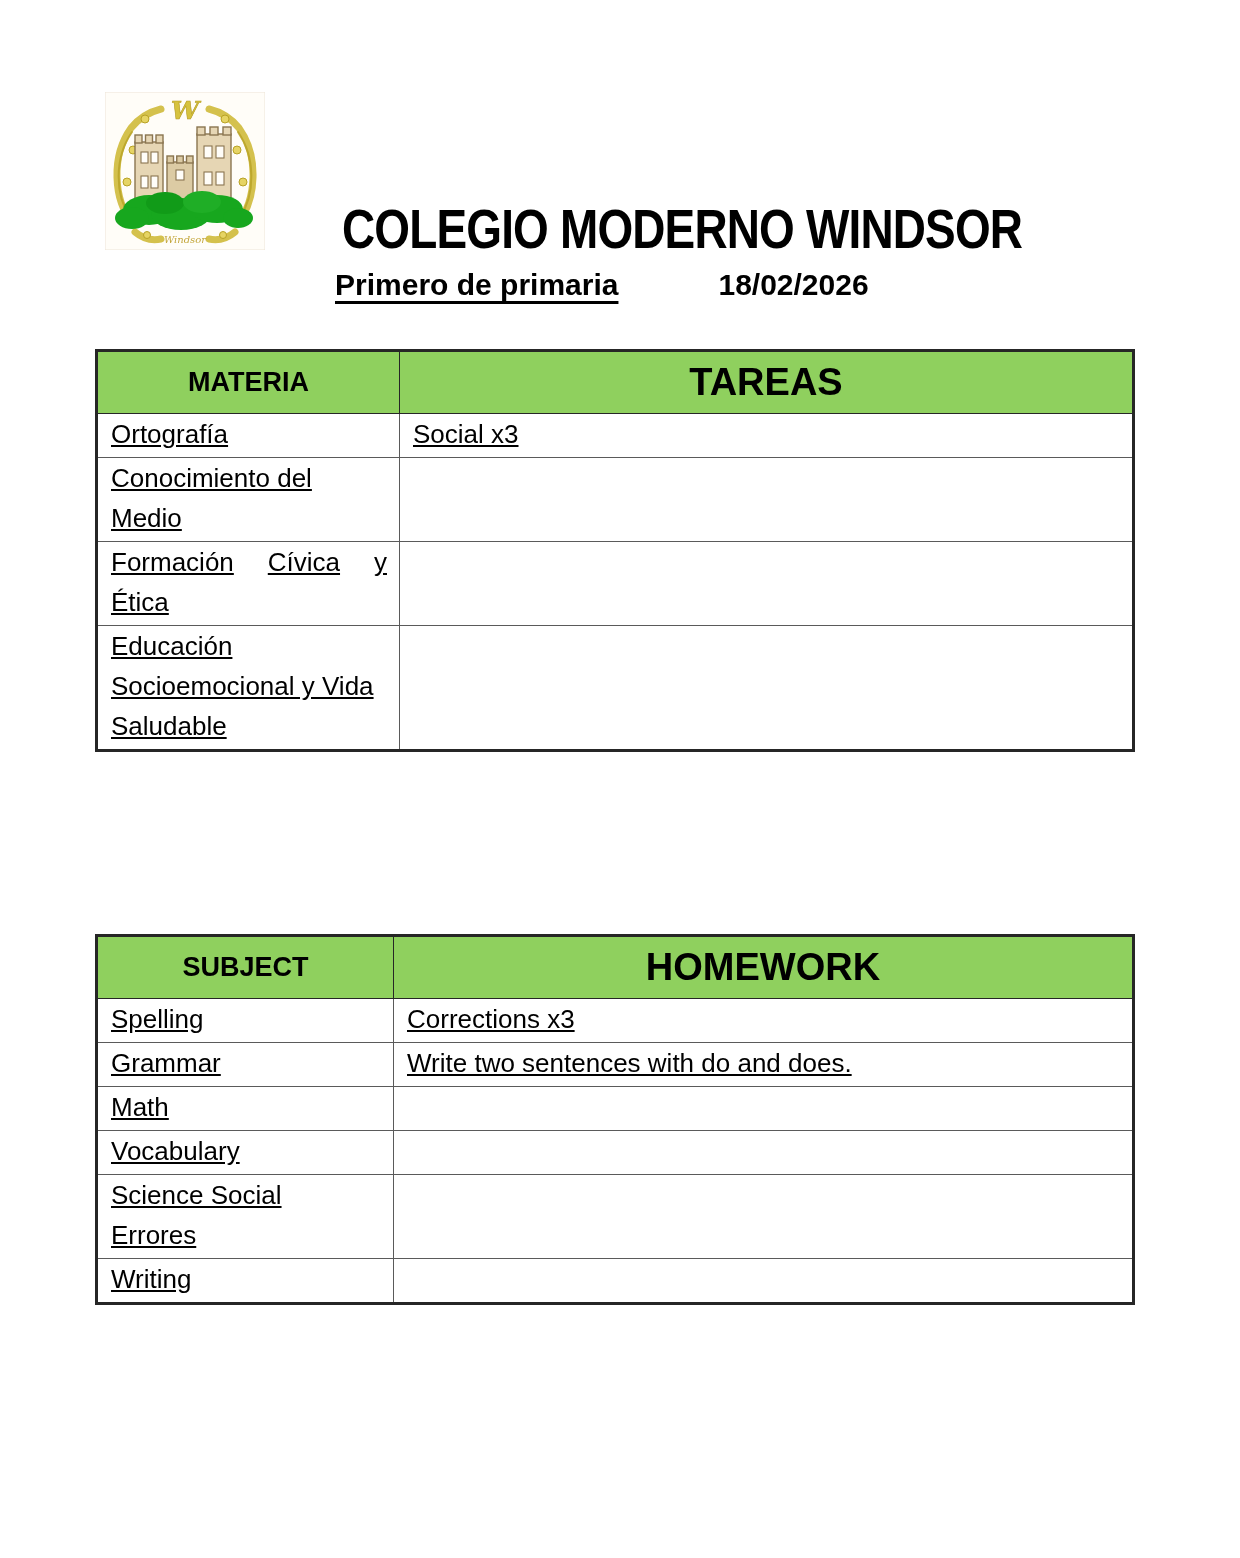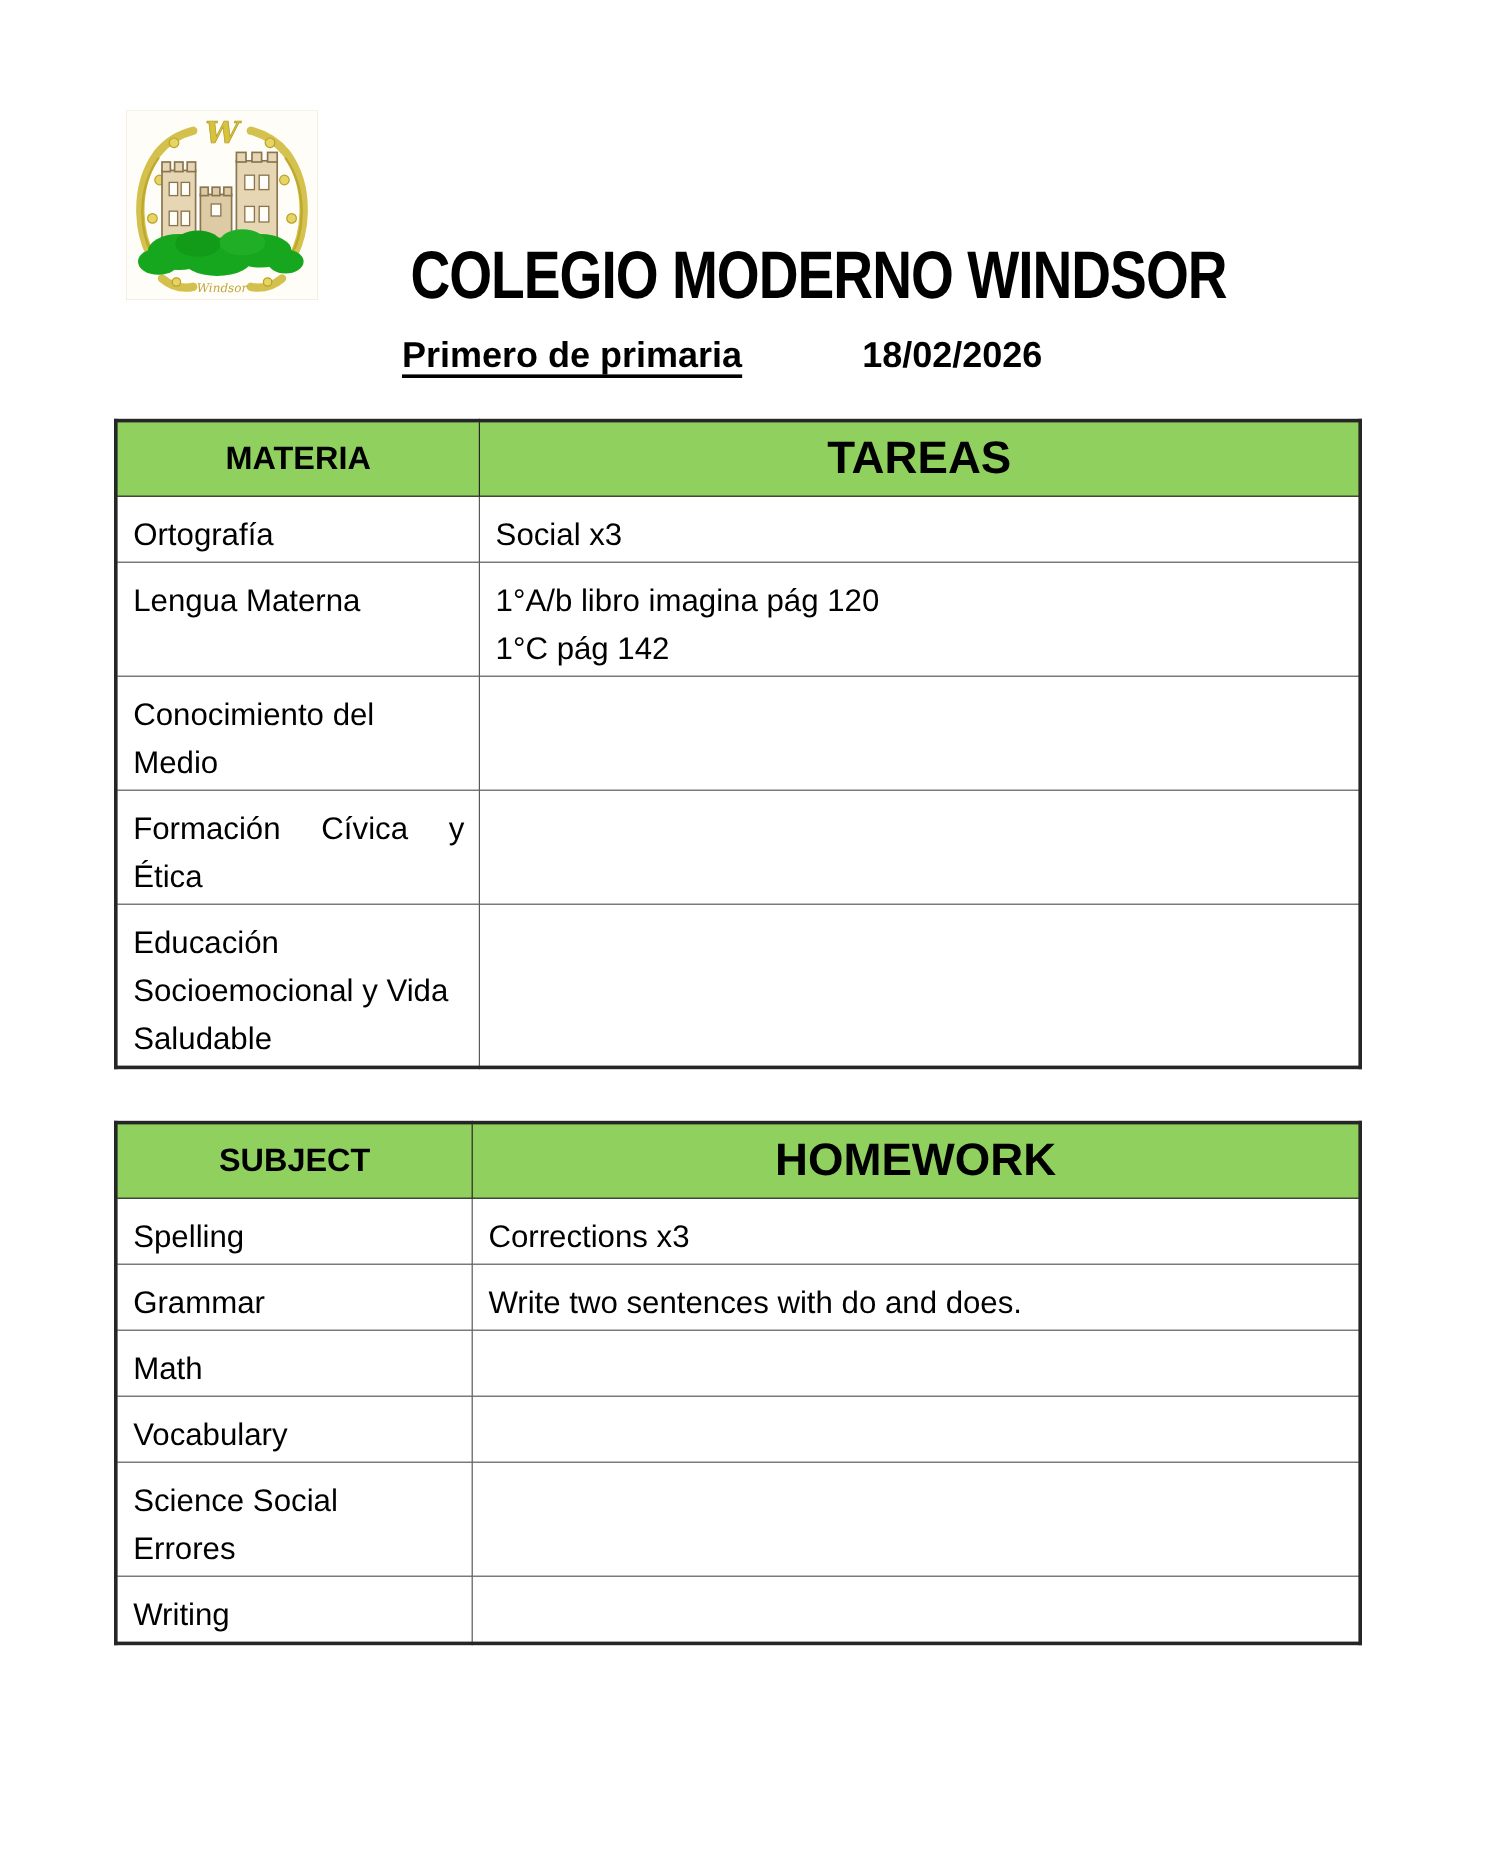--- a/index.html
+++ b/index.html
@@ -39,21 +39,21 @@
     font-size: 56px;
     font-weight: bold;
     letter-spacing: -1px;
     transform: scaleX(0.82);
     transform-origin: center;
     white-space: nowrap;
   }
   .subheader {
     position: absolute;
     left: 335px;
-    top: 280px;
+    top: 268px;
     display: flex;
     align-items: baseline;
     gap: 100px;
     font-size: 30px;
     font-weight: bold;
   }
   .grade {
     text-decoration: underline;
     text-underline-offset: 6px;
     text-decoration-thickness: 2.5px;
@@ -85,23 +85,24 @@
     text-align: center;
     vertical-align: middle;
     font-weight: bold;
     padding: 0;
   }
   th.subject-header { font-size: 27px; }
   th.homework-header { font-size: 38px; }
 
   table.hw-table td {
     vertical-align: top;
-    padding: 11px 12px 3px 13px;
+    padding: 0 12px 3px 13px;
     height: 40px;             
     line-height: 40px;
+    text-decoration: underline;
   }
   td.homework-cell { padding-left: 18px; }
   td.subject-cell div, td.homework-cell div { line-height: 40px; }
   .justify-line {
     display: flex;
     justify-content: space-between;
   }
 </style>
 </head>
 <body>
@@ -201,29 +202,20 @@
         <tr>
           <td class="subject-cell">
             <div>Ortografía</div>
           </td>
           <td class="homework-cell">
             <div>Social x3</div>
           </td>
         </tr>
         <tr>
           <td class="subject-cell">
-            <div>Lengua Materna</div>
-          </td>
-          <td class="homework-cell">
-            <div>1°A/b libro imagina pág 120</div>
-            <div>1°C pág 142</div>
-          </td>
-        </tr>
-        <tr>
-          <td class="subject-cell">
             <div>Conocimiento del</div>
             <div>Medio</div>
           </td>
           <td class="homework-cell"></td>
         </tr>
         <tr>
           <td class="subject-cell">
             <div class="justify-line">
               <span>Formación</span>
               <span>Cívica</span>

